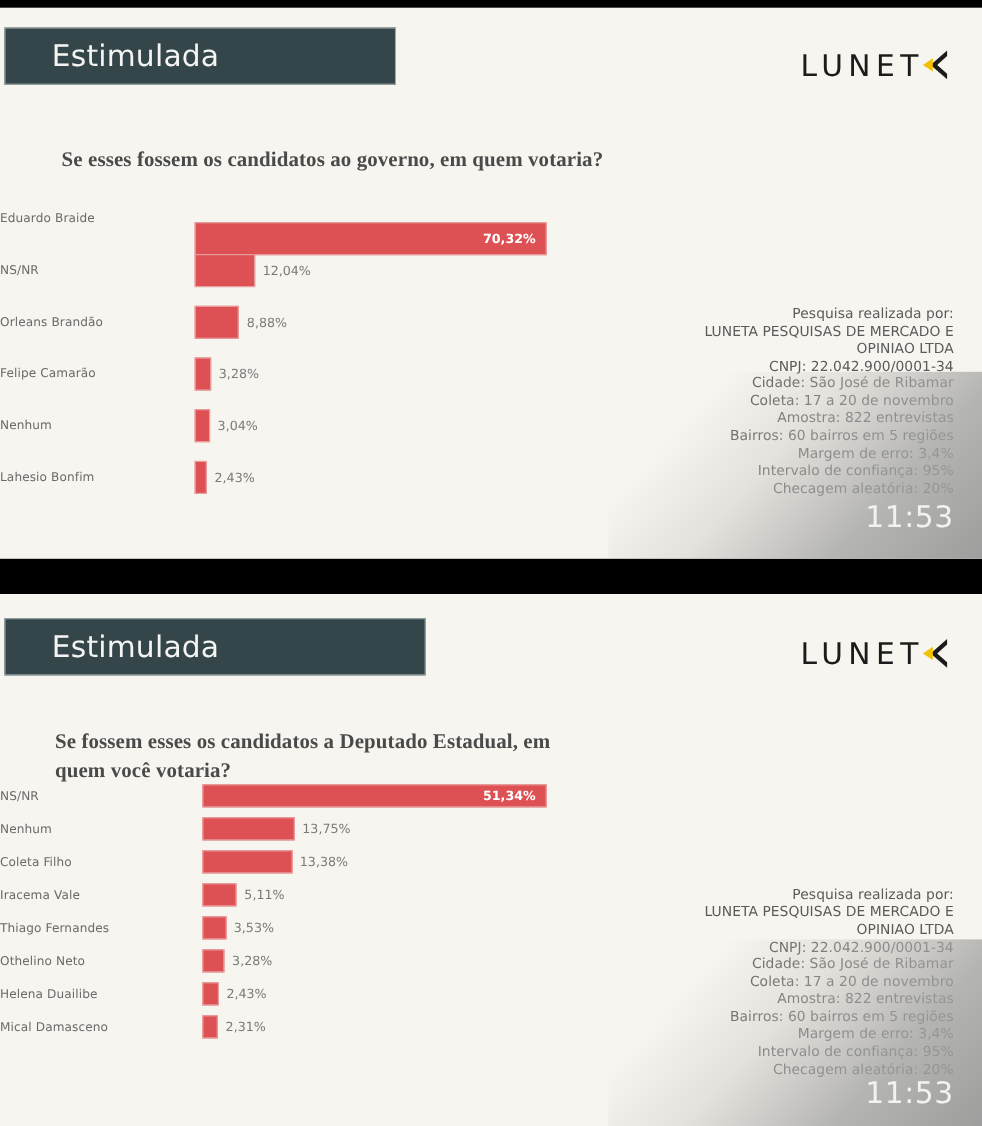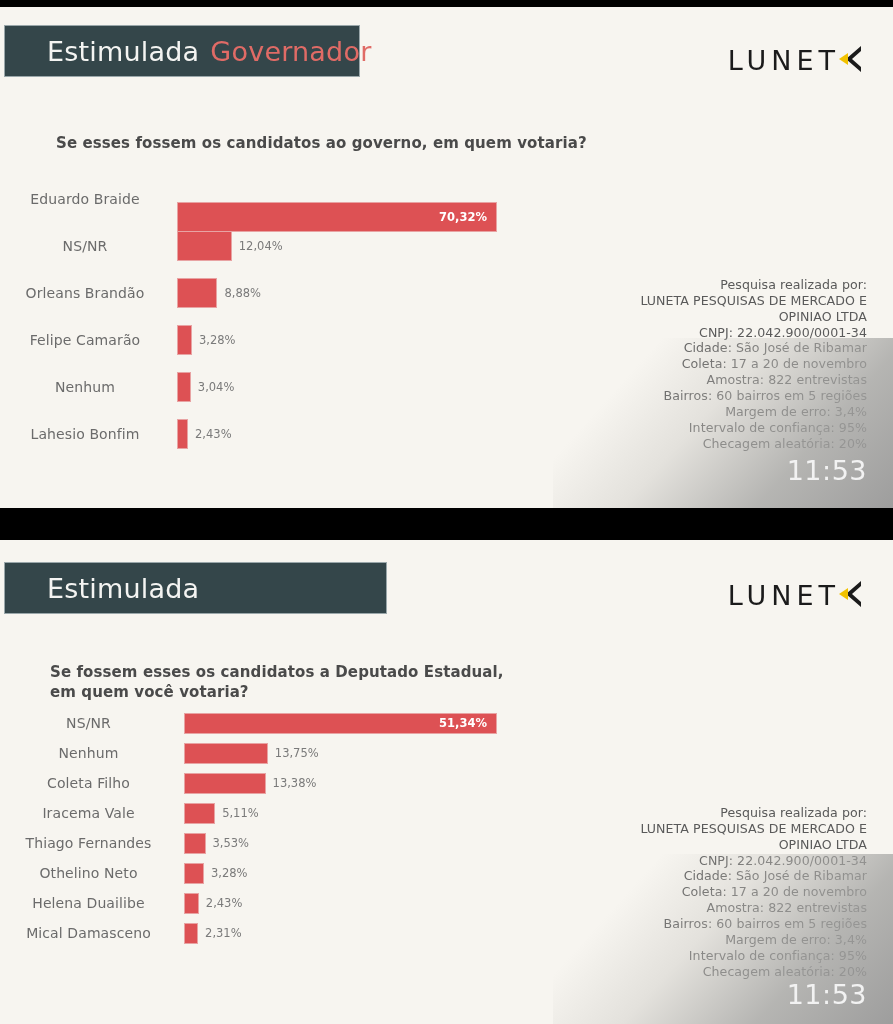--- a/index.html
+++ b/index.html
@@ -99,46 +99,47 @@
     position: relative;
     width: 26px;
     height: 28px;
     margin-left: -2px;
   }
 
   
   .question {
     position: absolute;
     color: #4a4a4a;
-    font-size: 15px;
+    font-size: 19px;
     font-weight: 700;
     line-height: 1.35;
     letter-spacing: .1px;
+    font-family: Liberation Serif, serif;
   }
   .panel-1 .question { left: 56px; top: 126px; width: 560px; }
   .panel-2 .question { left: 50px; top: 662px; width: 470px;
                        top: 122px; }
 
   
   .chart { position: absolute; left: 0; width: 600px; }
   .panel-1 .chart { top: 168px; }
   .panel-2 .chart { top: 168px; }
 
   .bar-row {
     position: relative;
     display: flex;
     align-items: center;
   }
   .panel-1 .bar-row { height: 47px; }
   .panel-2 .bar-row { height: 30px; }
 
   .bar-label {
-    text-align: center;
+    text-align: left;
     color: #6b6b6b;
-    font-size: 14px;
+    font-size: 11px;
     padding-right: 7px;
     white-space: nowrap;
     letter-spacing: .1px;
   }
   .panel-1 .bar-label { width: 170px; }
   .panel-2 .bar-label { width: 177px; }
 
   .bar {
     background: #dd5154;
     border: 1px solid #e8a3a3;
@@ -207,21 +208,20 @@
 
 <div class="screen">
 
   <div class="top-strip"></div>
   <div class="mid-strip"></div>
 
   <div class="panel panel-1">
 
     <div class="header-tab">
       <span class="tab-word-white">Estimulada</span>
-      <span class="tab-word-red">Governador</span>
     </div>
 
     <div class="logo">
       <span class="logo-text">LUNET</span>
       <span class="logo-mark">
         <svg width="26" height="28" viewBox="0 0 26 28">
           <polygon points="7,14 22,1 22,6 13,14 22,22 22,27" fill="#1b1b1b"></polygon>
           <polygon points="0,14 9,8 9,20" fill="#f2c200"></polygon>
         </svg>
       </span>

